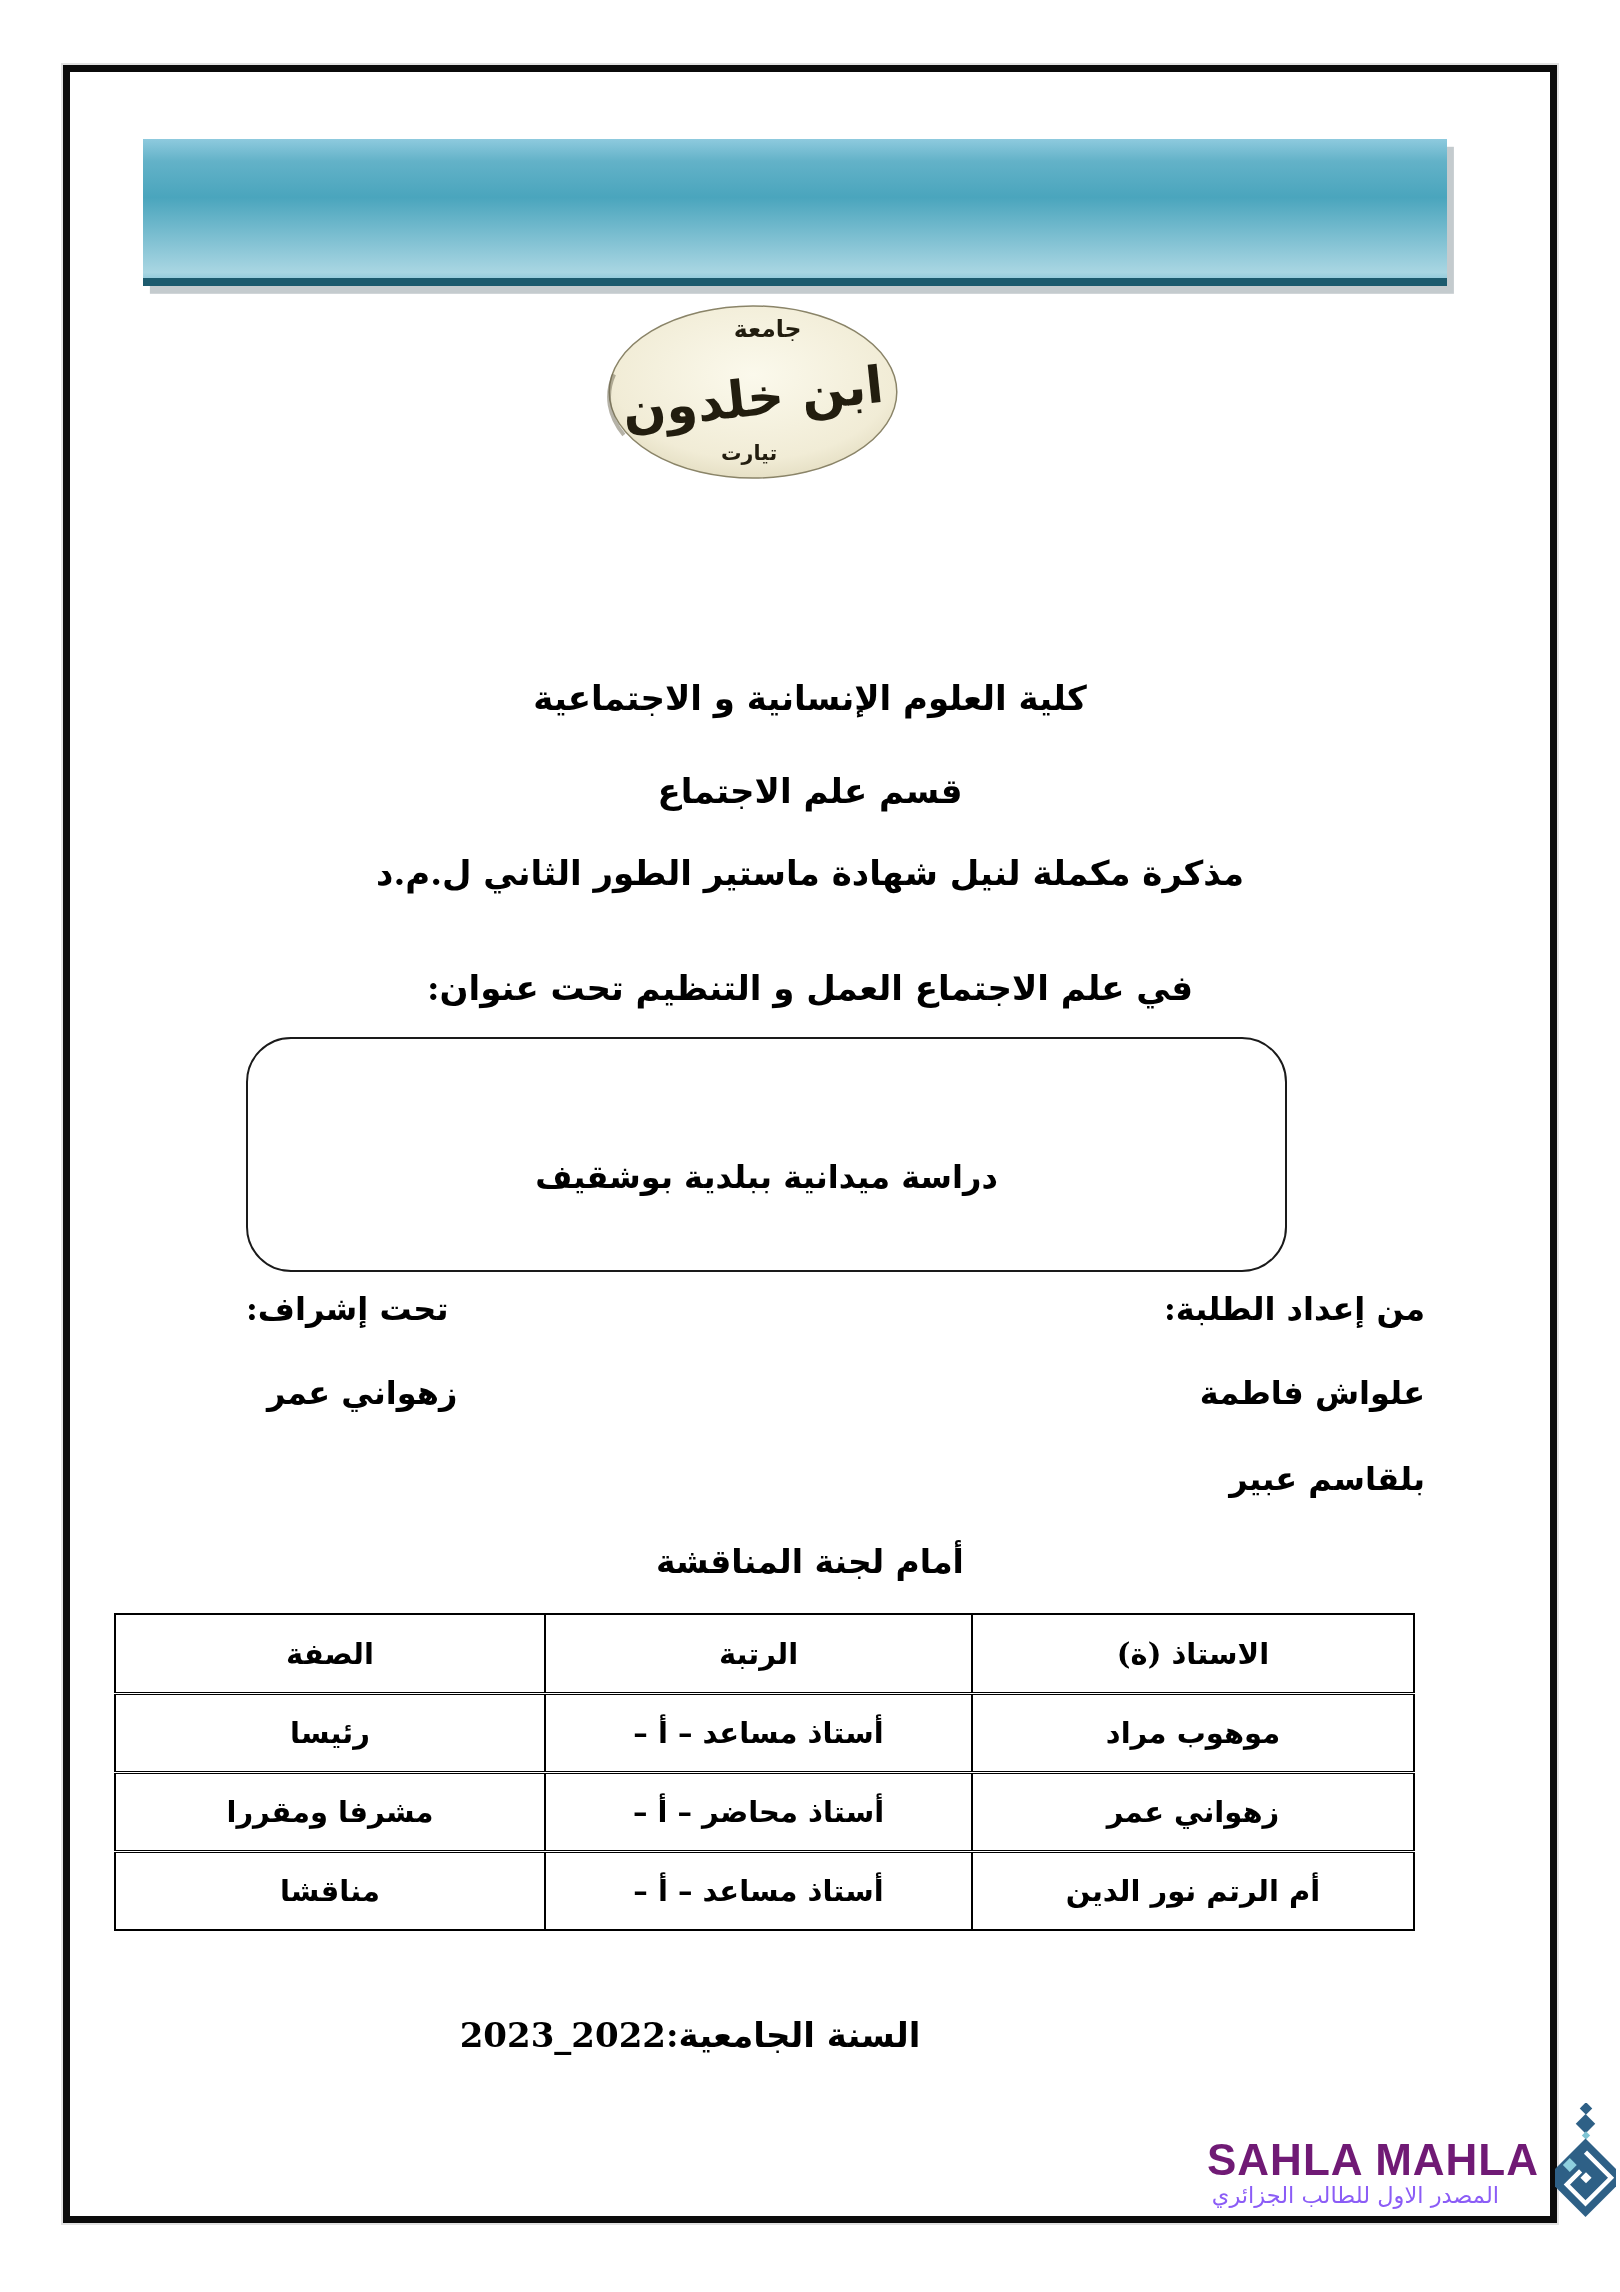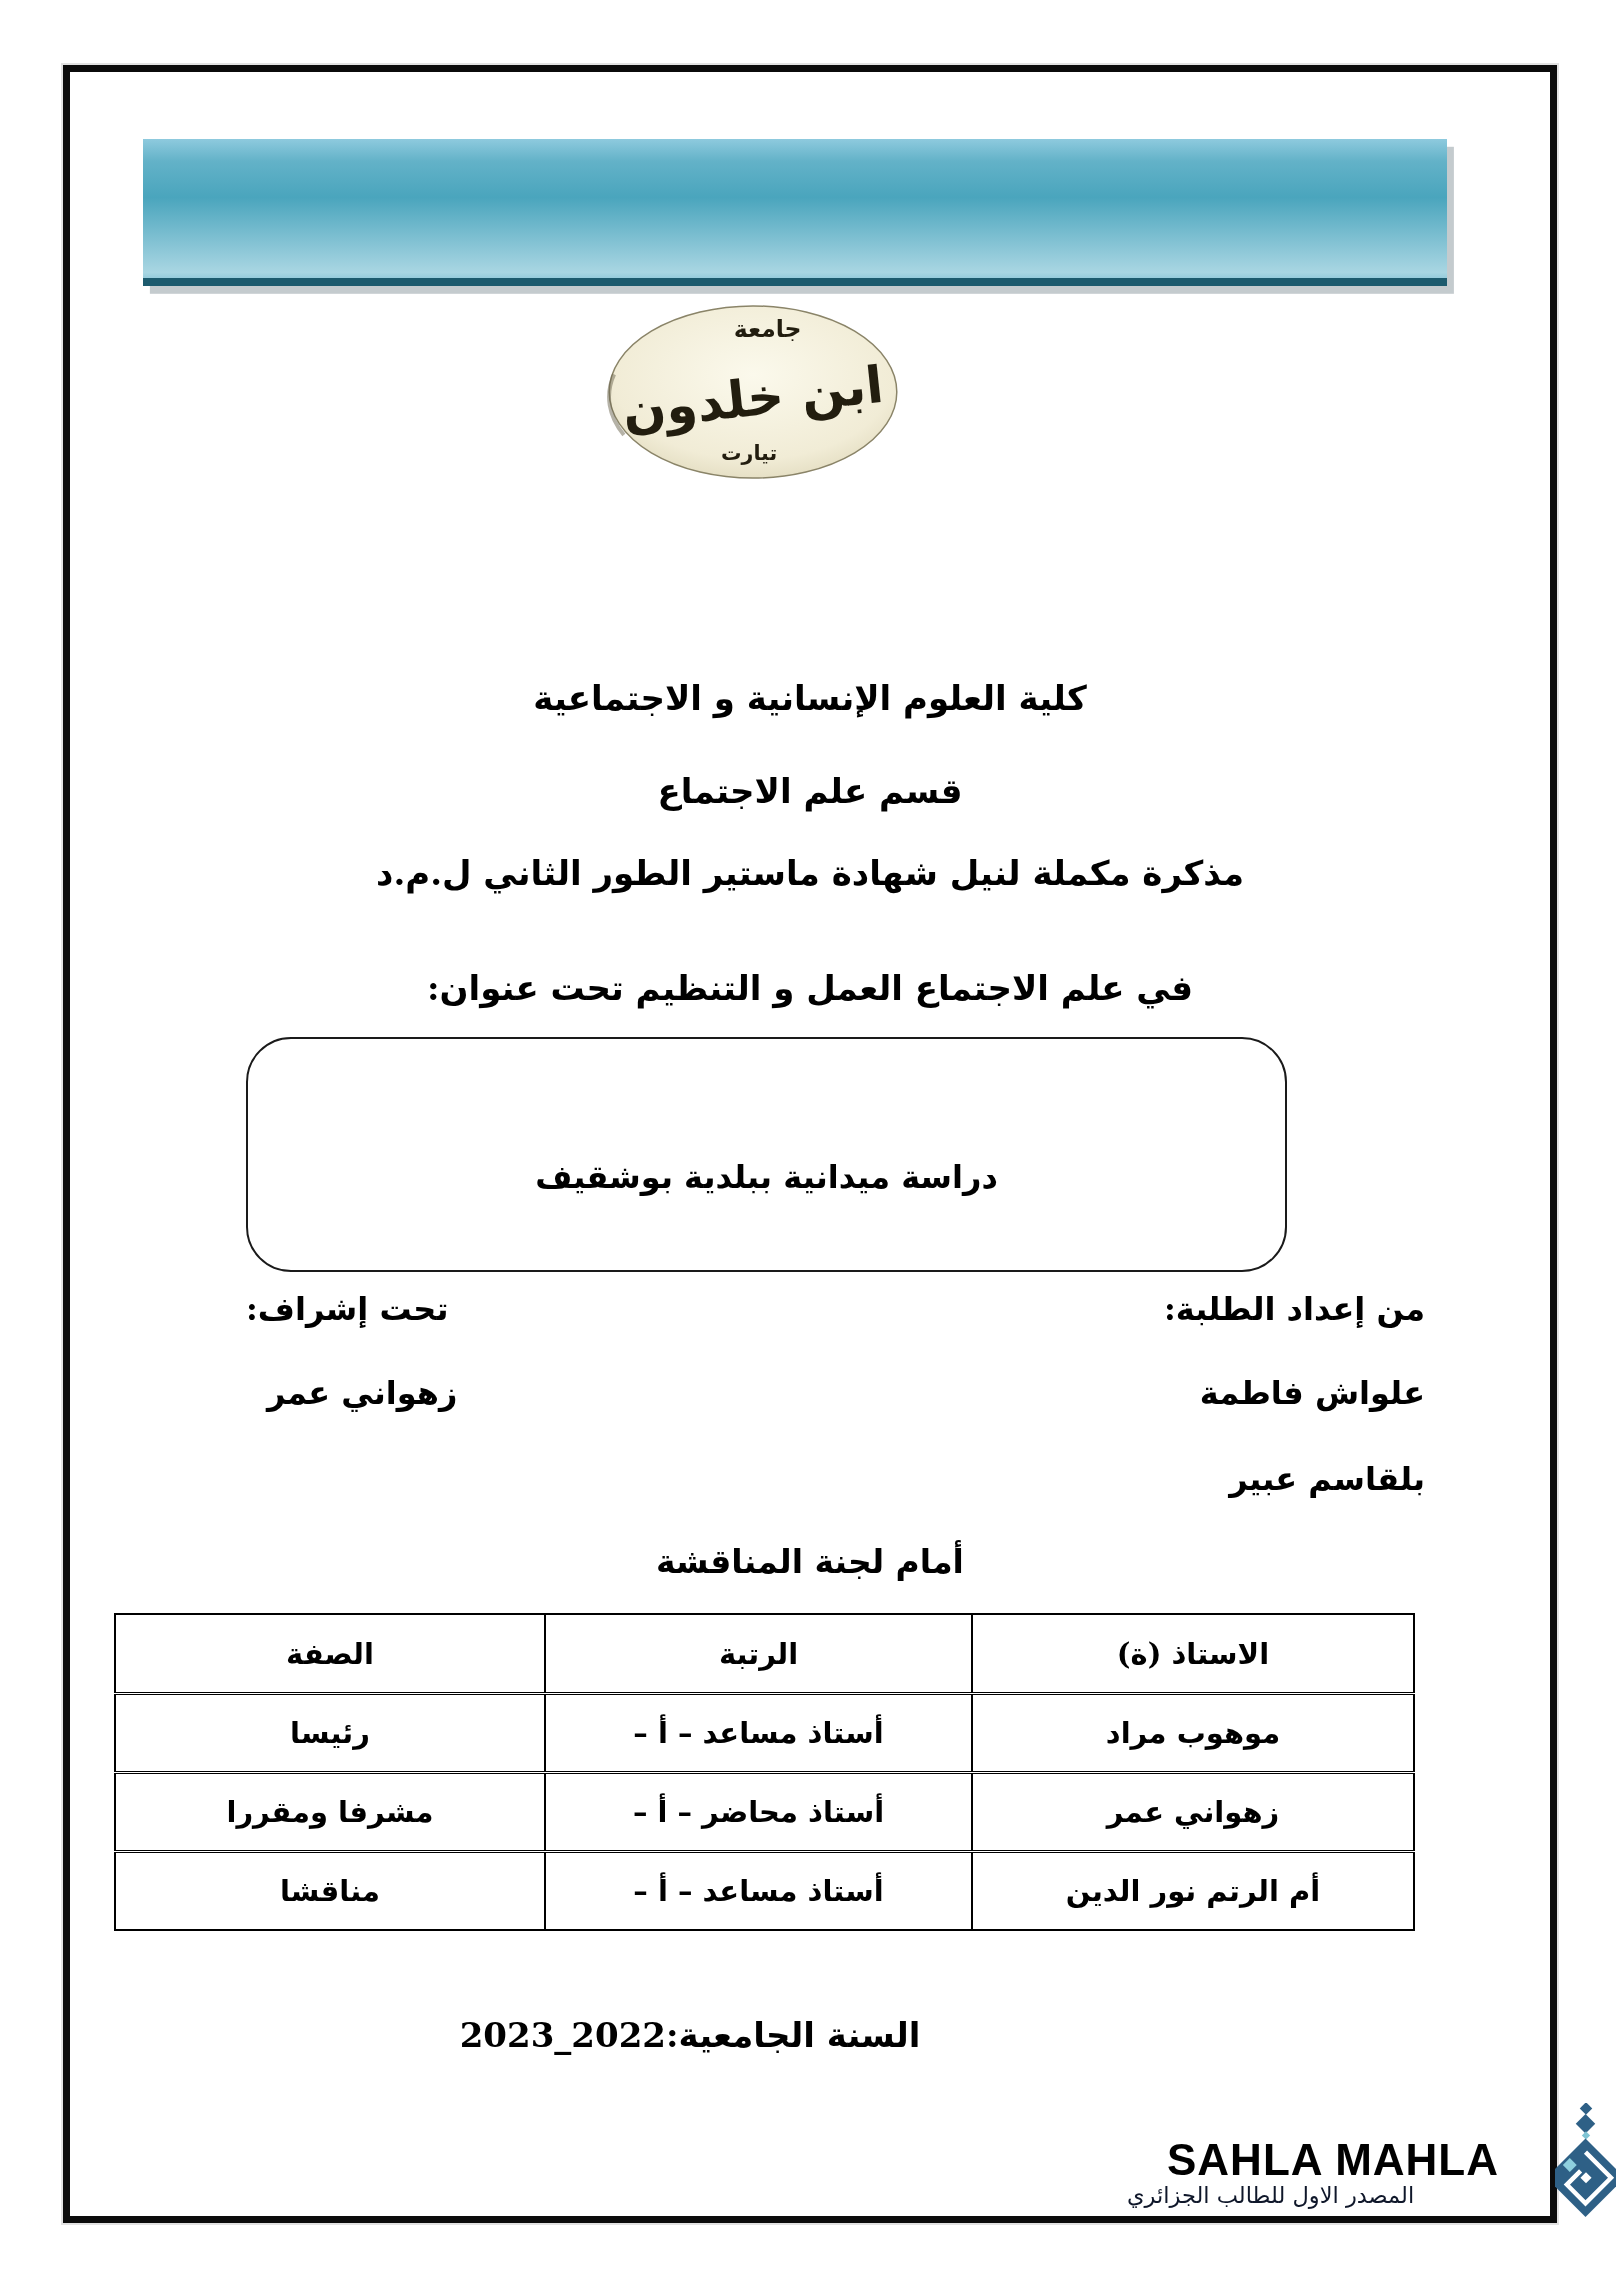--- a/index.html
+++ b/index.html
@@ -48,27 +48,27 @@
     border:2px solid #000;text-align:center;vertical-align:middle;
     font-weight:bold;font-size:29px;padding:0;direction:rtl;white-space:nowrap;
   }
   table.committee thead th{height:77px;}
   table.committee tbody td{height:76px;border-top:3.9px double #000;}
   .year-line{
     left:0;width:1380px;text-align:center;direction:rtl;
     font-weight:bold;font-size:34px;white-space:nowrap;
   }
   .brand{
-    left:1127px;top:2135px;width:412px;text-align:center;
+    left:1127px;top:2135px;width:412px;text-align:right;
     font-family:"Liberation Sans",sans-serif;font-weight:bold;font-size:44px;
-    letter-spacing:1px;color:#000000;white-space:nowrap;
+    letter-spacing:1px;color:#701a75;white-space:nowrap;
   }
   .tagline{
-    left:1127px;top:2182px;width:372px;text-align:left;direction:rtl;
-    font-family:"DejaVu Sans",sans-serif;font-size:22.5px;color:#0f172a;white-space:nowrap;
+    left:1127px;top:2182px;width:372px;text-align:right;direction:rtl;
+    font-family:"DejaVu Sans",sans-serif;font-size:22.5px;color:#8b5cf6;white-space:nowrap;
   }
   .emblem{left:1555px;top:2103px;width:61px;height:116px;}
 </style>
 </head>
 <body>
 
 <div class="page">
 
   <div class="abs frame"></div>
 

